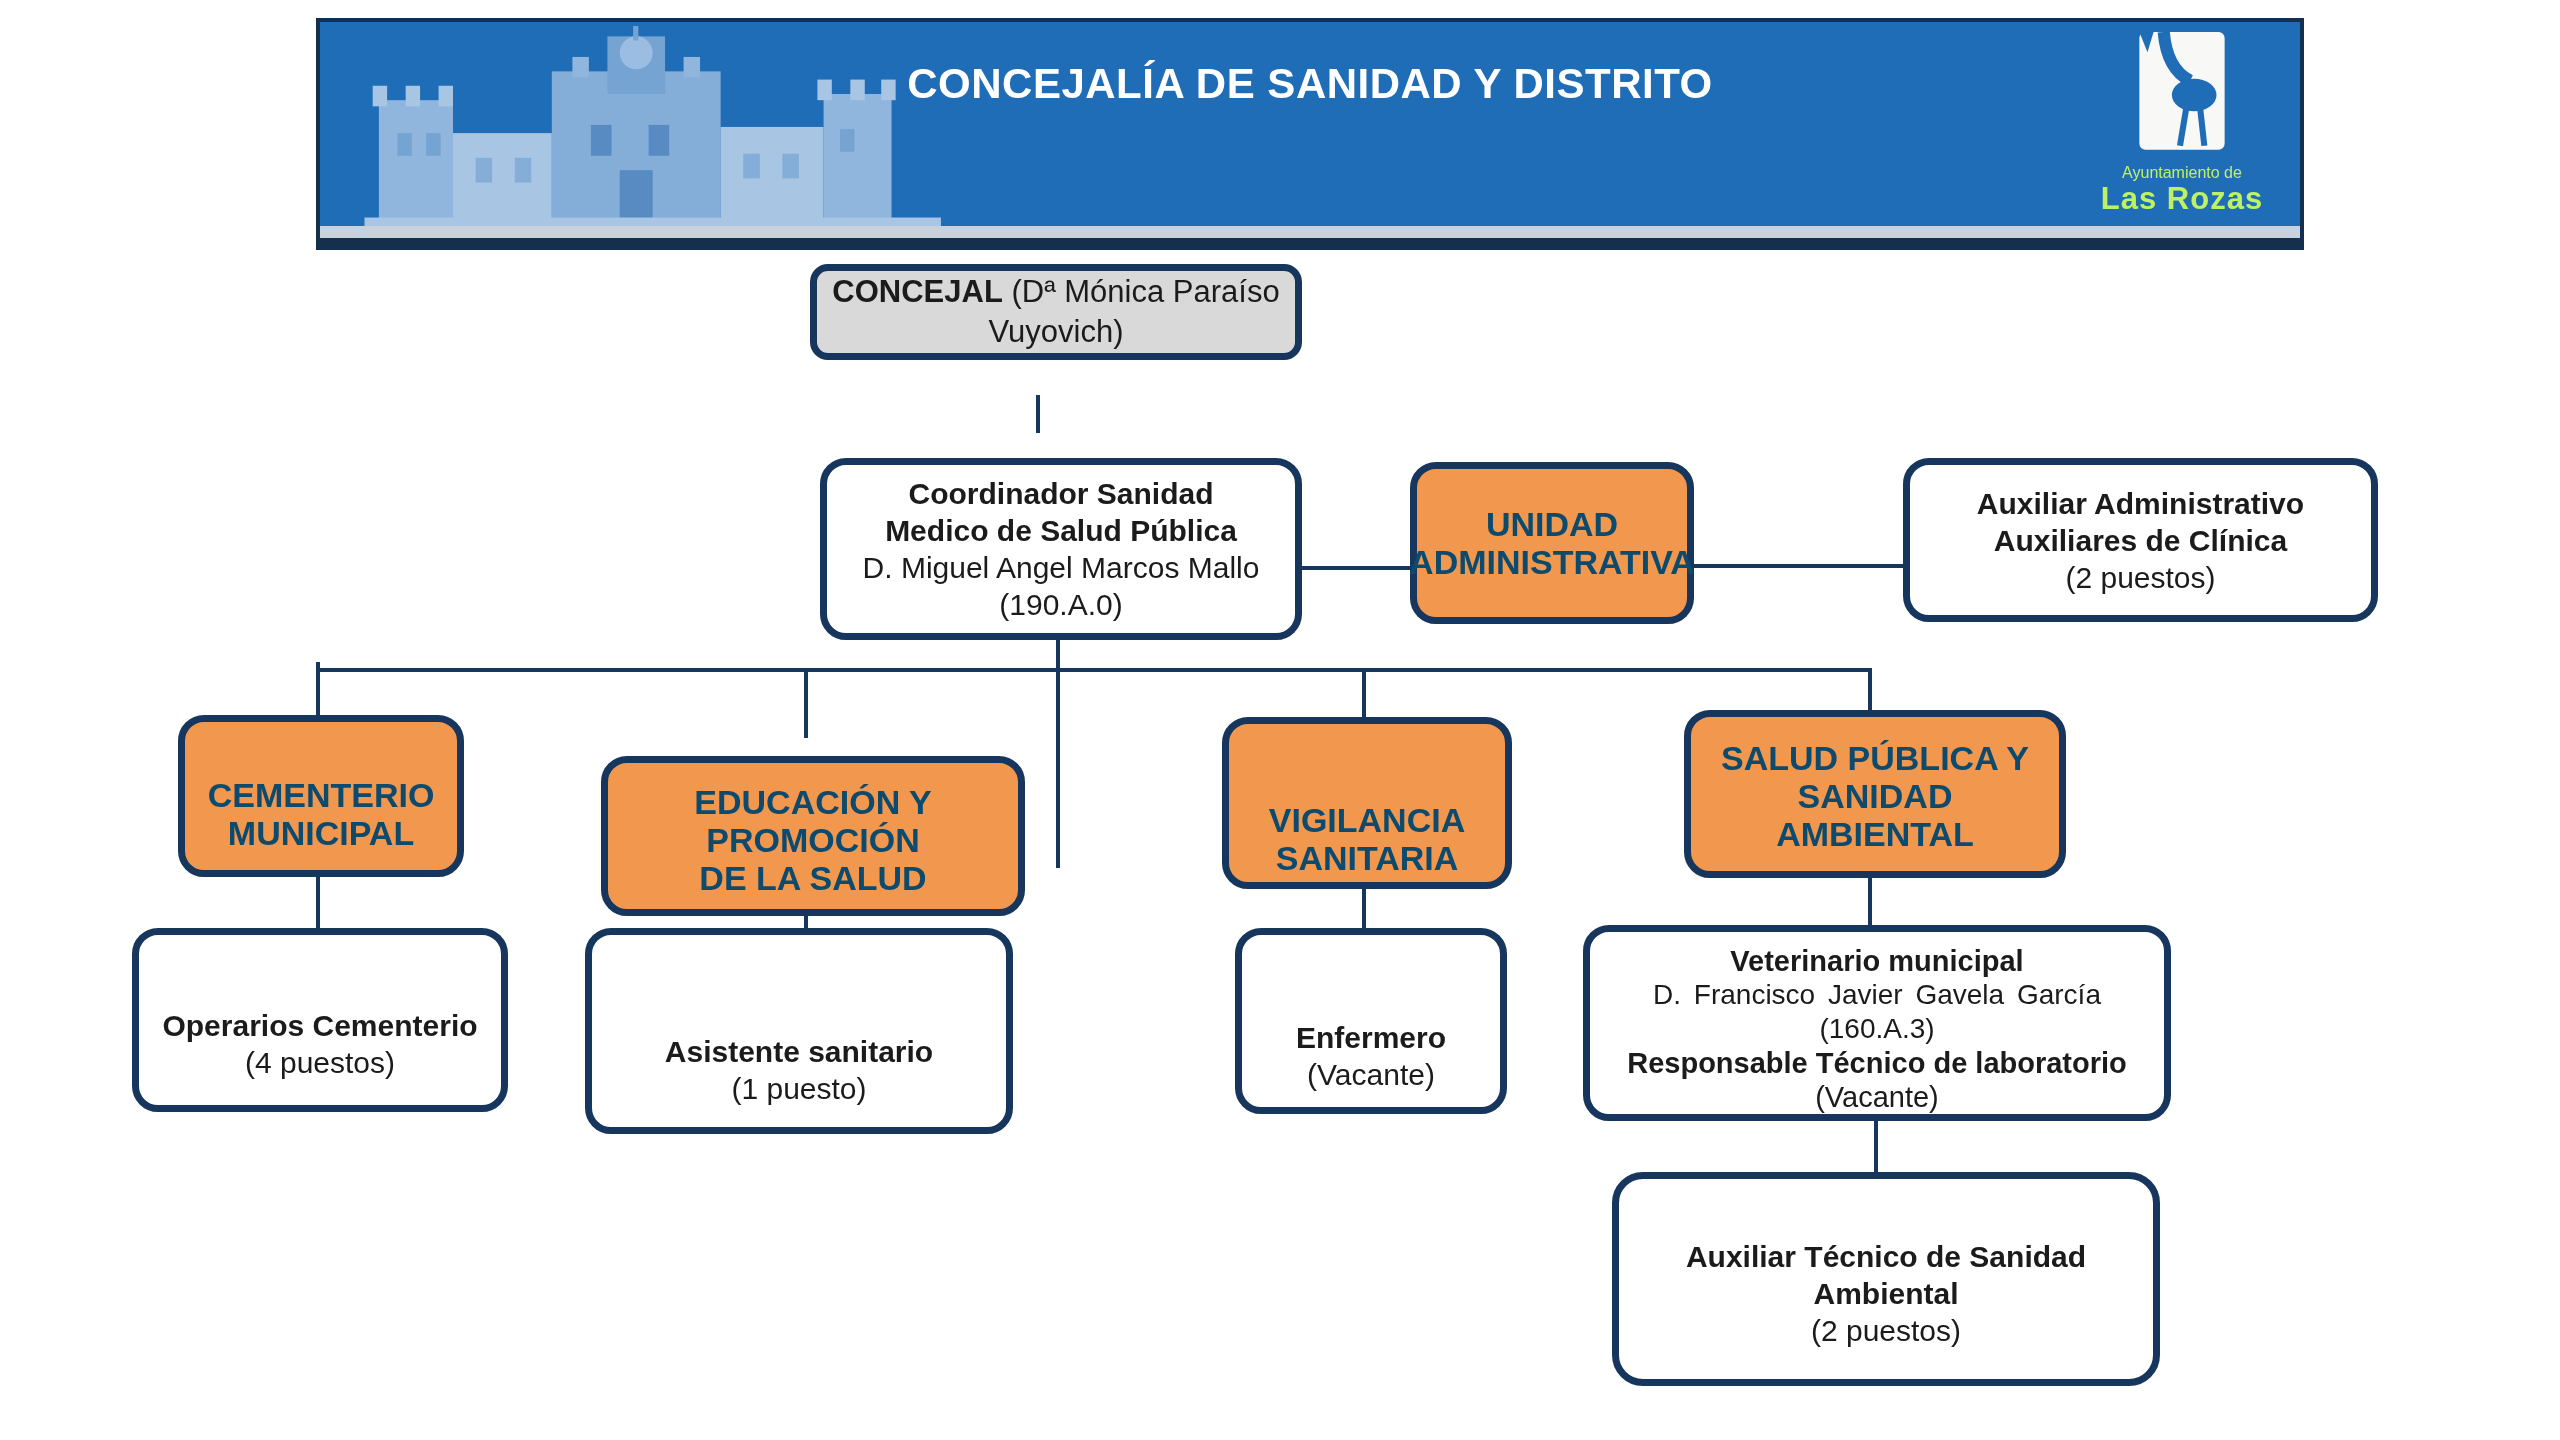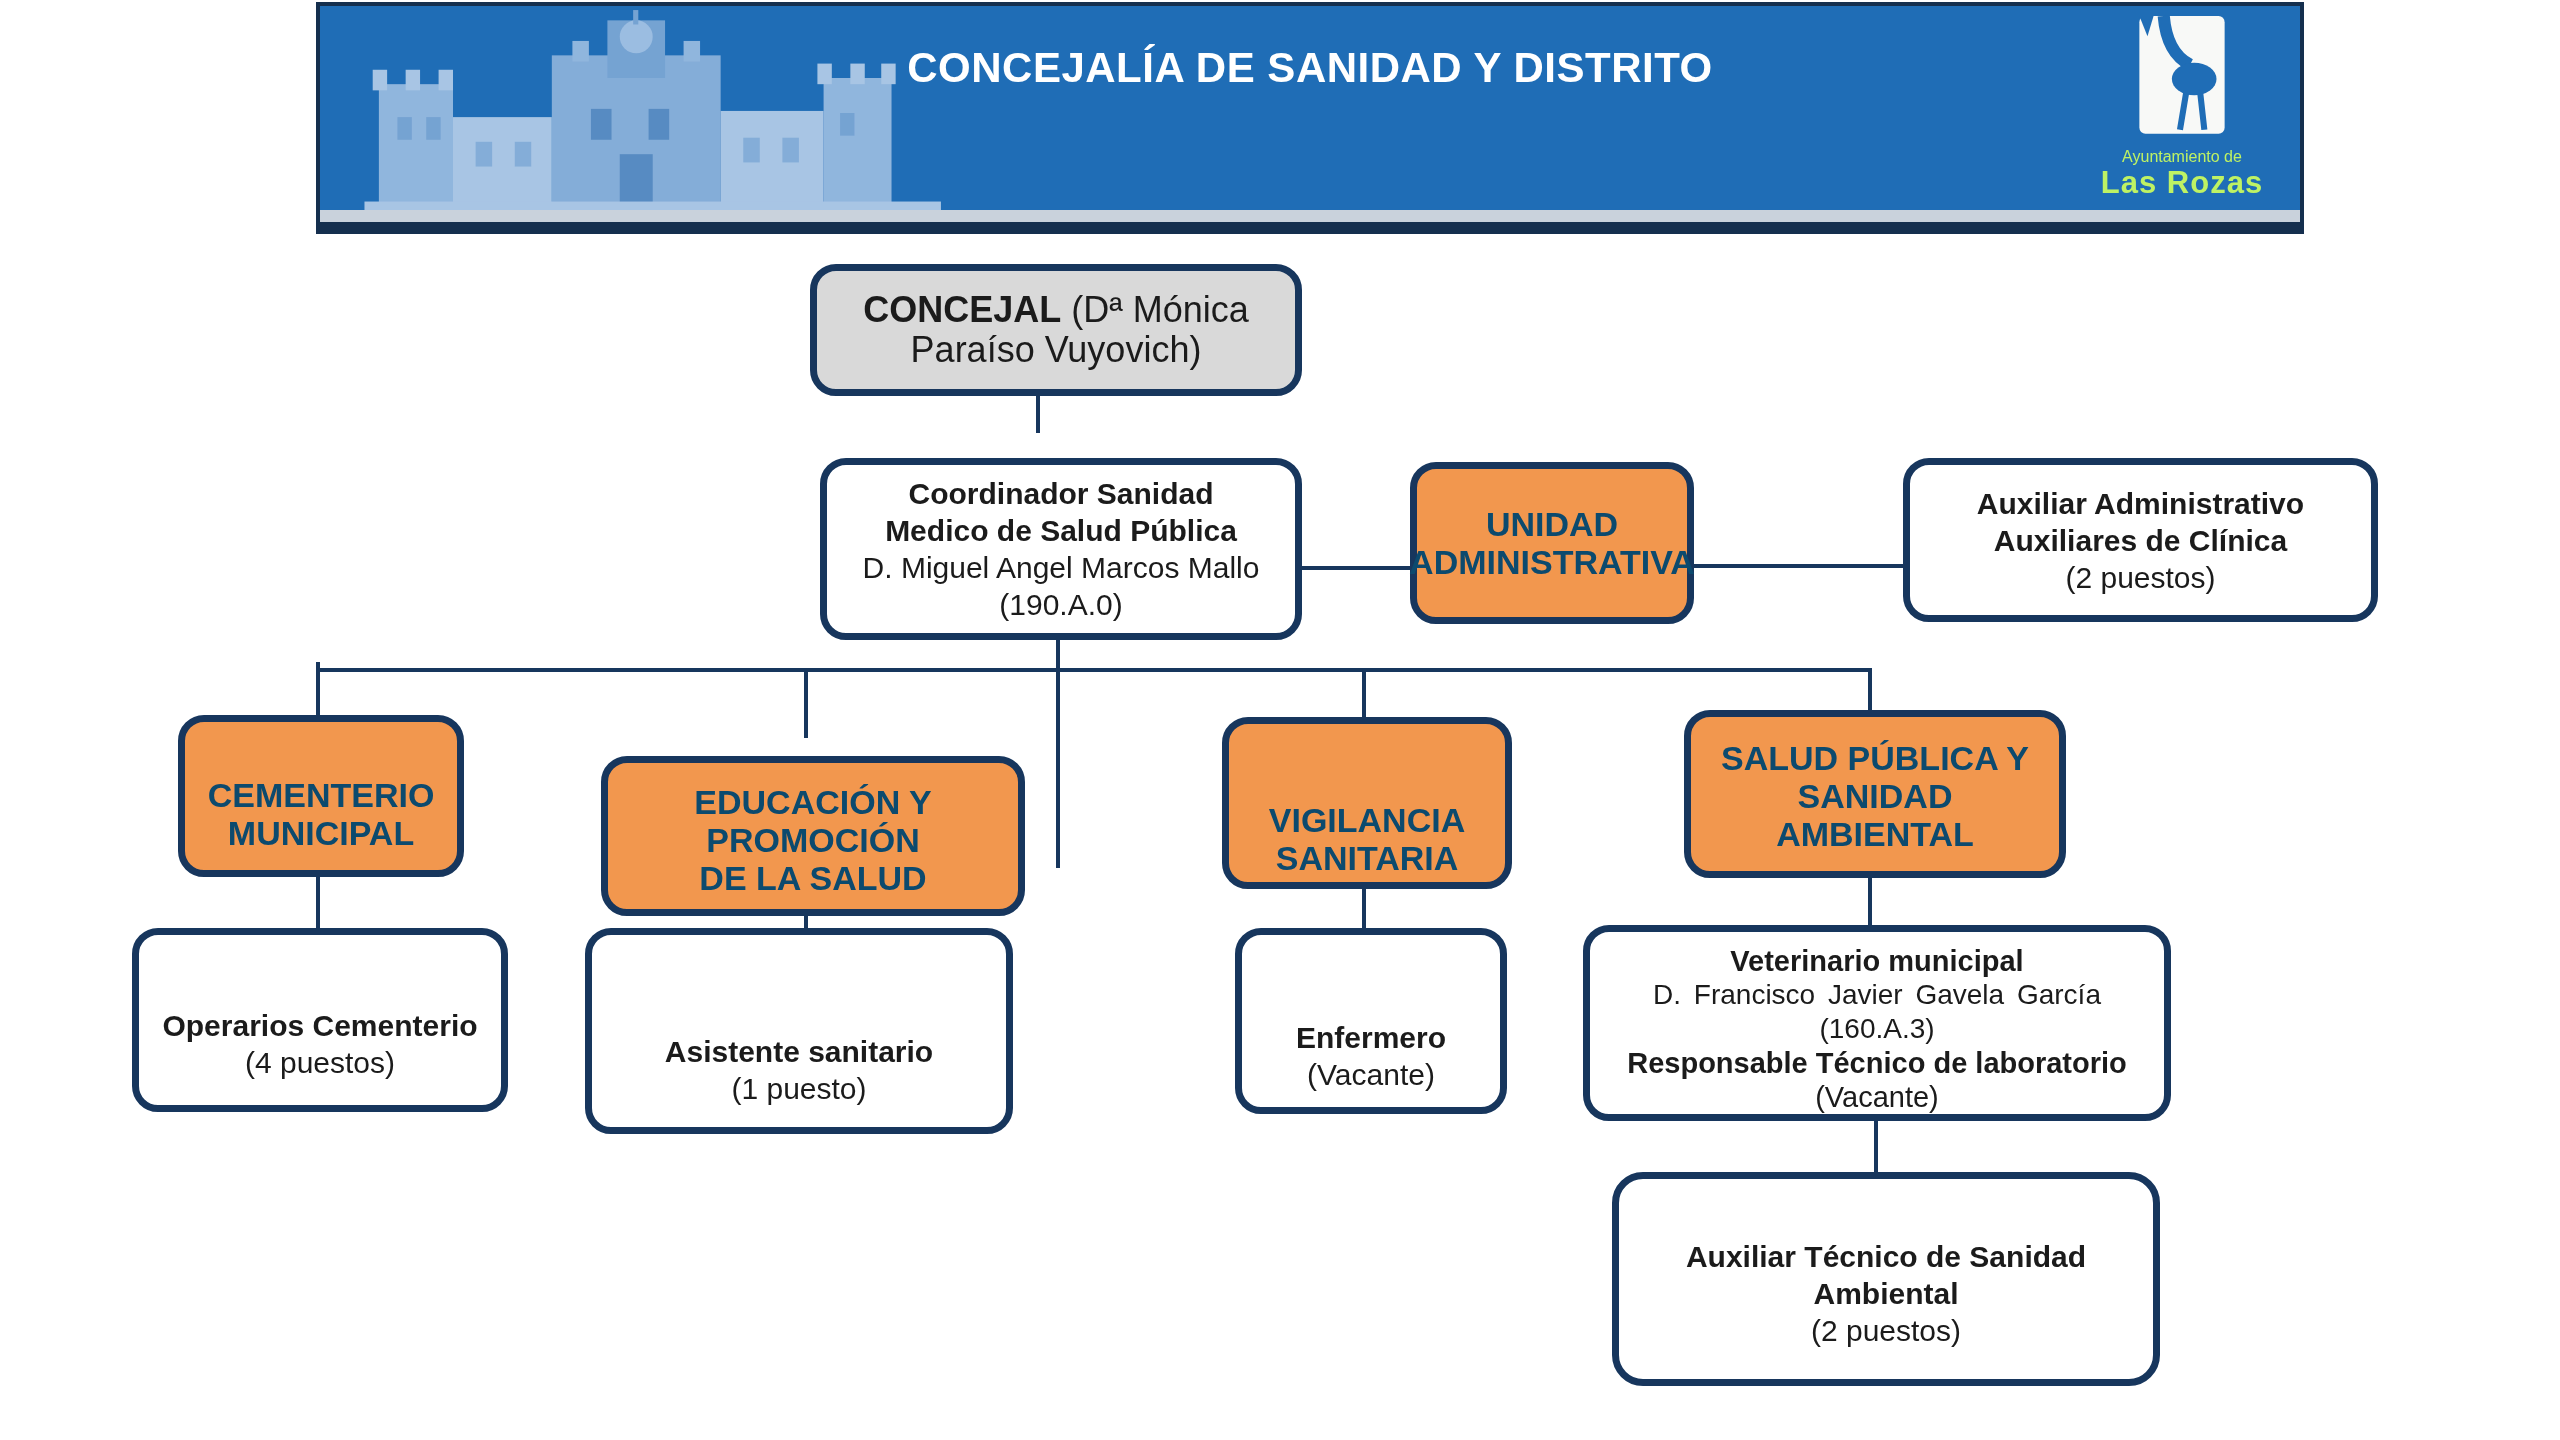--- a/index.html
+++ b/index.html
@@ -1,20 +1,20 @@
 <!DOCTYPE html>
 <html><head>
 <meta charset="utf-8">
 <style>
   html,body{margin:0;padding:0;background:#ffffff;}
   body{font-family:"Liberation Sans","DejaVu Sans",sans-serif;}
   #canvas{position:relative;width:2560px;height:1440px;background:#ffffff;overflow:hidden;}
 
   
-  .header{position:absolute;left:316px;top:2px;width:1988px;height:232px;
+  .header{position:absolute;left:316px;top:18px;width:1988px;height:232px;
     background:#1F6DB6;border:4px solid #152F4E;box-sizing:border-box;}
   .header-stripe{position:absolute;left:0;right:0;bottom:8px;height:12px;background:#C9D2DC;}
   .header-bottombar{position:absolute;left:0;right:0;bottom:0;height:8px;background:#152F4E;}
   .building{position:absolute;left:28px;top:4px;width:700px;height:206px;opacity:.9;}
   .title{position:absolute;left:50%;top:32px;transform:translateX(-50%);width:1150px;
     text-align:center;color:#ffffff;font-weight:bold;font-size:42px;line-height:60px;letter-spacing:.5px;}
   .logo{position:absolute;right:18px;top:6px;width:200px;text-align:center;color:#bef264;}
   .logo-emblem{display:block;margin:0 auto;}
   .logo-small{font-size:16px;line-height:18px;margin-top:2px;}
   .logo-large{font-size:31px;line-height:33px;font-weight:bold;letter-spacing:1px;}
@@ -22,21 +22,21 @@
   
   .obox{position:absolute;box-sizing:border-box;border:7px solid #17365D;border-radius:26px;
     background:#ffffff;display:flex;flex-direction:column;align-items:center;justify-content:center;
     text-align:center;color:#1b1b1b;font-size:30px;line-height:37px;padding:6px 14px;}
   .obox.orange{background:#F2974E;color:#0c4a6e;font-weight:bold;font-size:34px;line-height:38px;}
   .obox.gray{background:#D9D9D9;}
   .obox.low{justify-content:flex-end;}
   .b{font-weight:bold;}
   .line{display:block;}
 
-  #box-concejal{left:810px;top:264px;width:492px;height:132px;font-size:36px;line-height:40px;}
+  #box-concejal{left:810px;top:264px;width:492px;height:96px;font-size:31px;line-height:40px;border-radius:18px;}
   #box-coordinador{left:820px;top:458px;width:482px;height:182px;}
   #box-unidad{left:1410px;top:462px;width:284px;height:162px;}
   #box-auxadmin{left:1903px;top:458px;width:475px;height:164px;}
   #box-cementerio{left:178px;top:715px;width:286px;height:162px;padding-bottom:18px;}
   #box-educacion{left:601px;top:736px;width:424px;height:160px;padding-bottom:12px;margin-top:20px;}
   #box-vigilancia{left:1222px;top:717px;width:290px;height:172px;padding-bottom:5px;}
   #box-salud{left:1684px;top:710px;width:382px;height:168px;padding-bottom:18px;}
   #box-operarios{left:132px;top:928px;width:376px;height:184px;padding-bottom:24px;}
   #box-asistente{left:585px;top:928px;width:428px;height:206px;padding-bottom:20px;}
   #box-enfermero{left:1235px;top:928px;width:272px;height:186px;padding-bottom:14px;}

